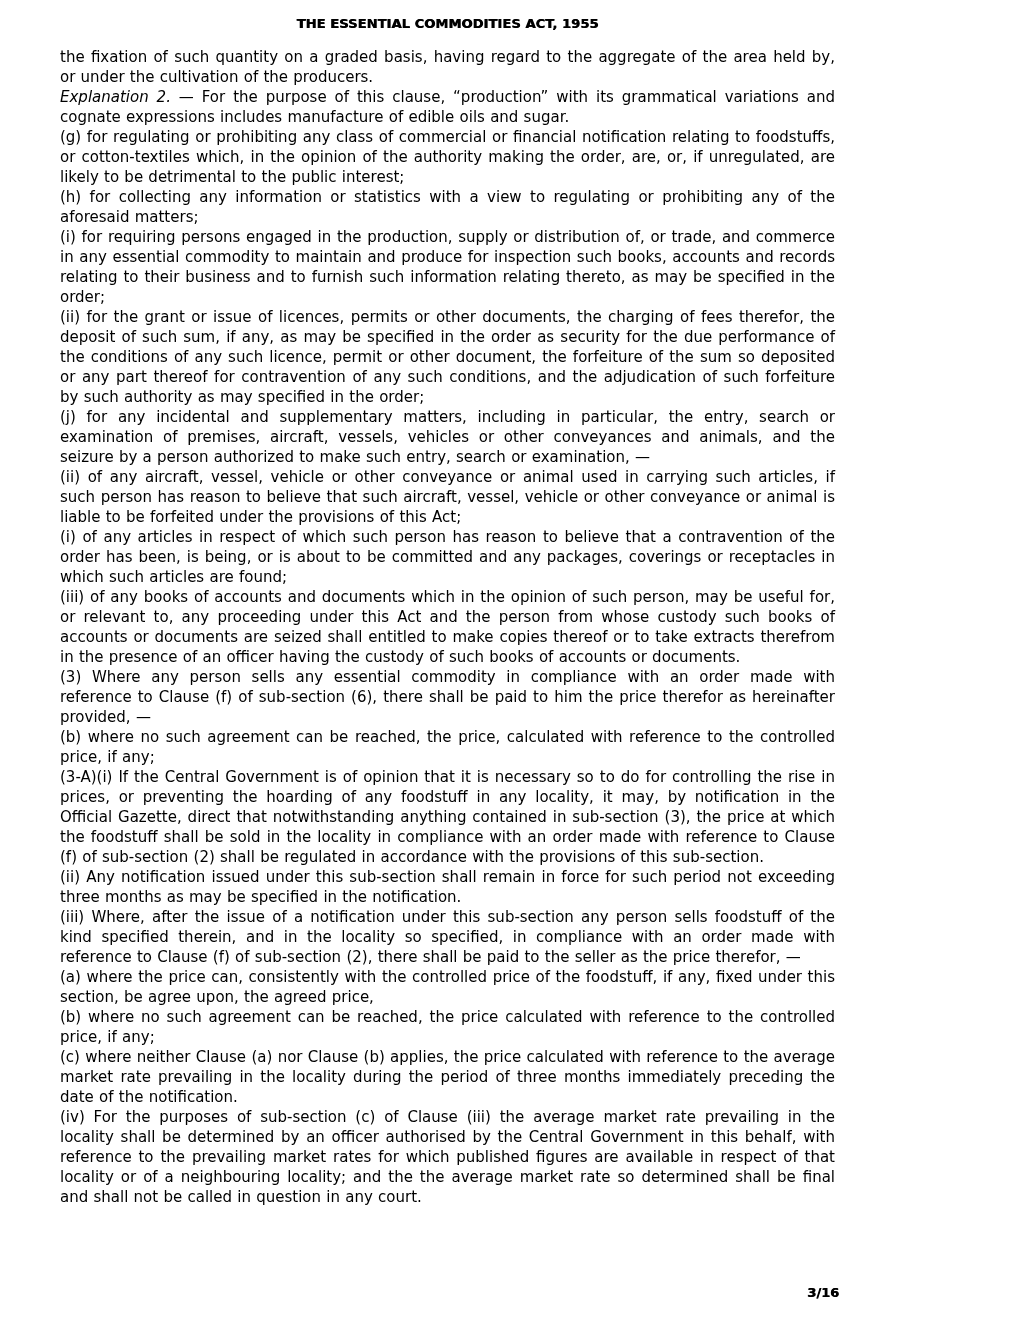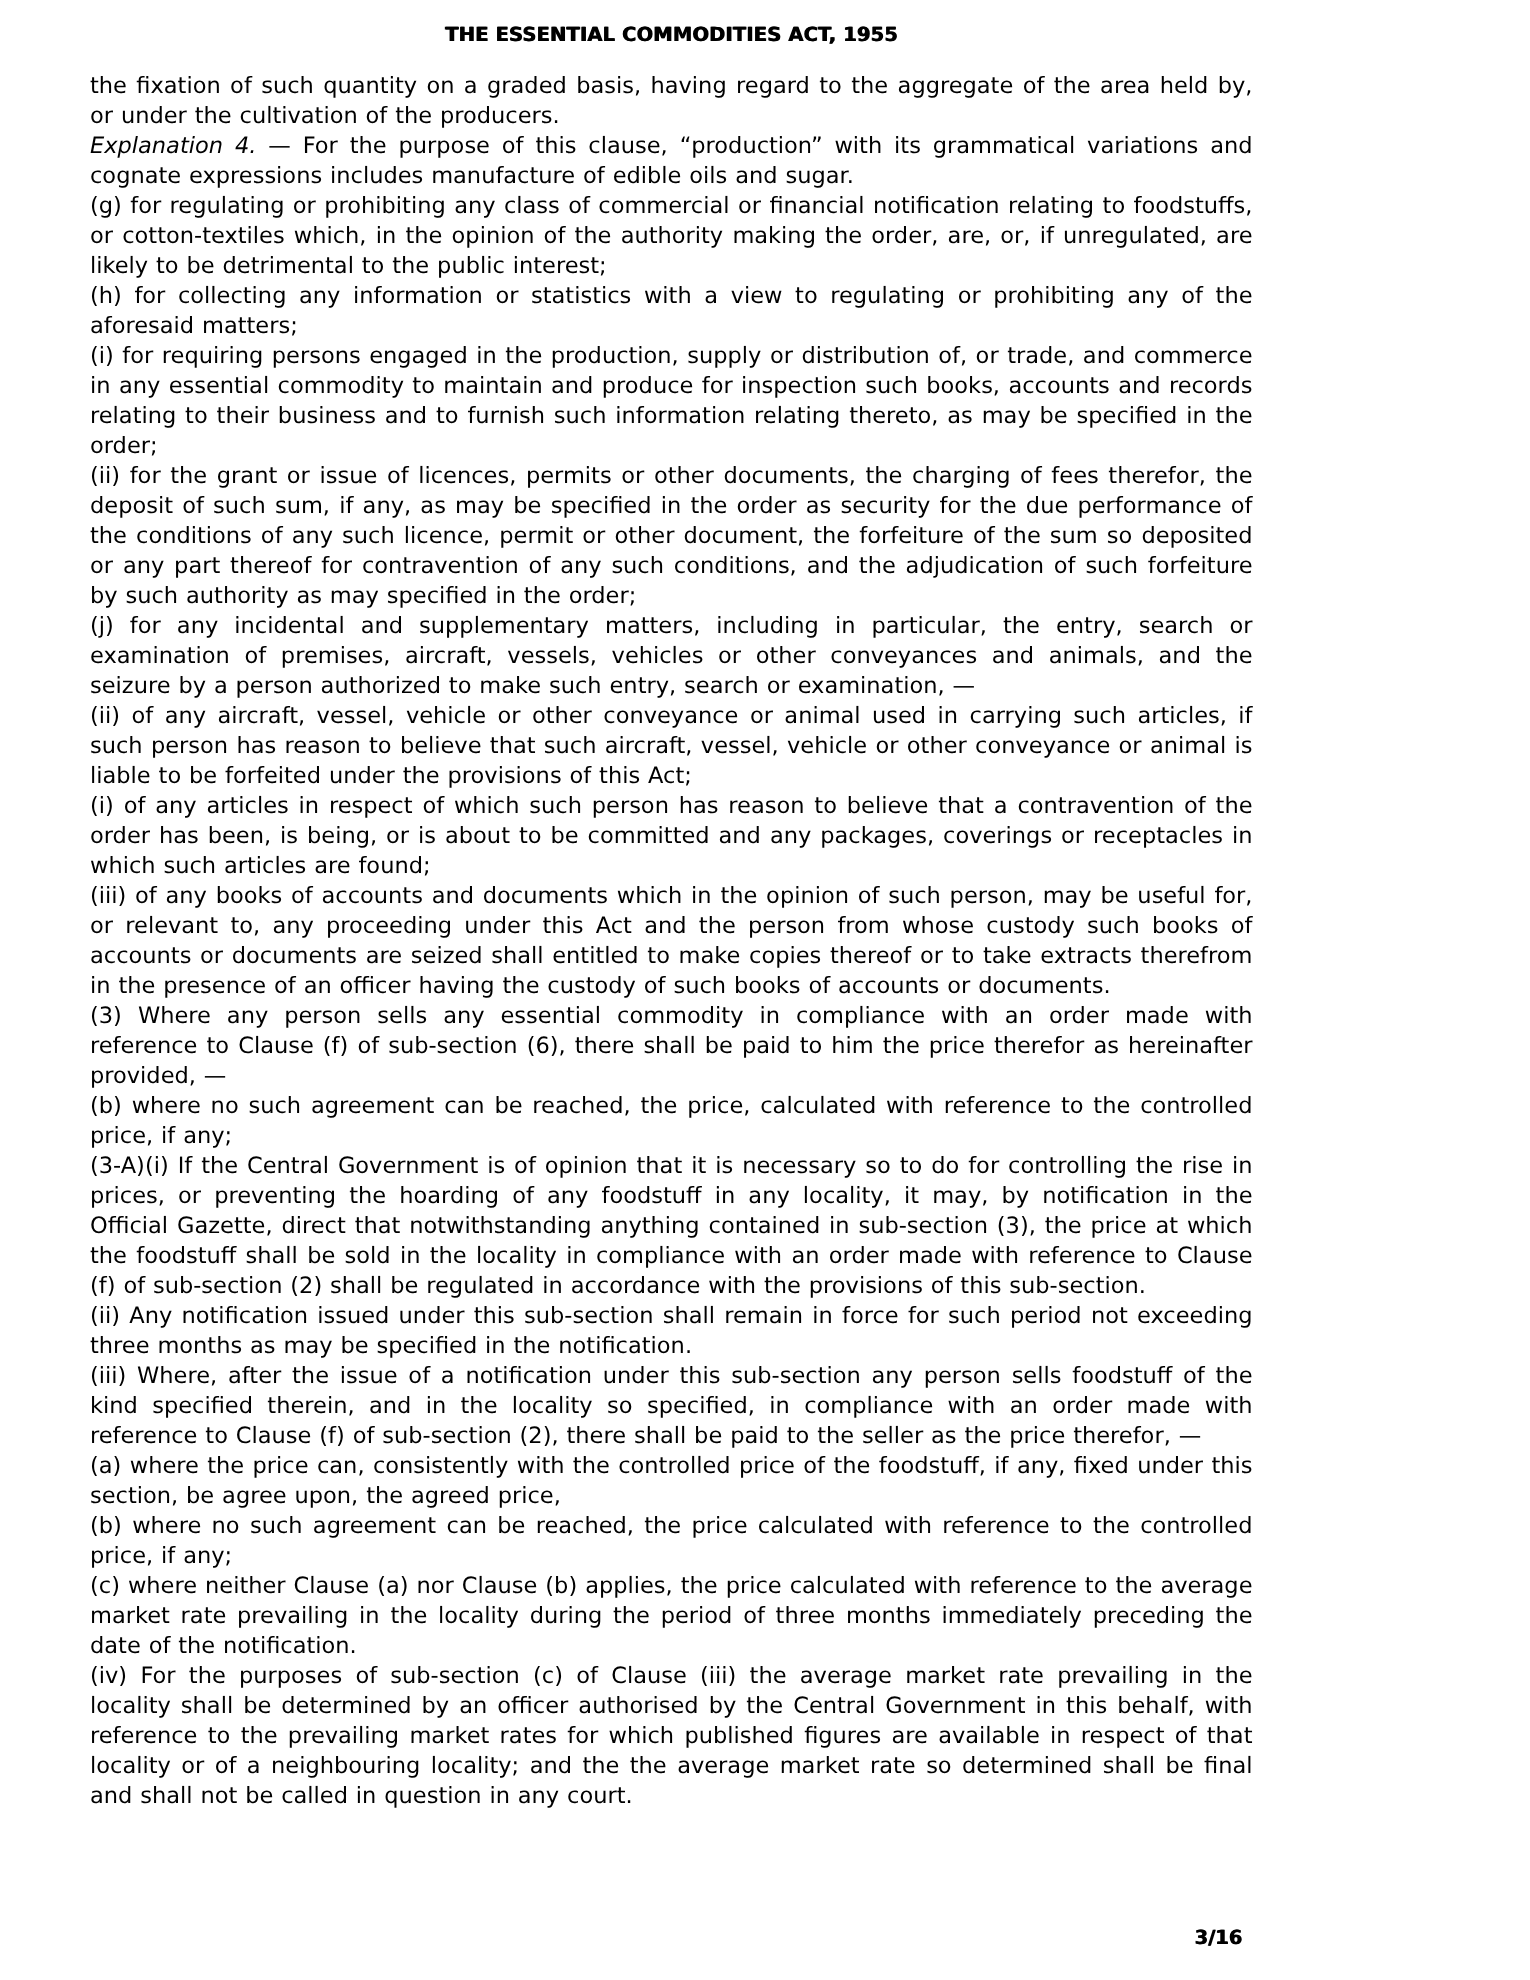--- a/index.html
+++ b/index.html
@@ -37,37 +37,37 @@
     text-align: justify;
     font-size: 15px;
     line-height: 20px;
     word-spacing: 0.5px;
   }
   .doc-body p em {
     font-style: italic;
   }
   .doc-footer {
     position: absolute;
-    right: 64px;
+    right: 53px;
     bottom: 20px;
     font-weight: bold;
     font-size: 13px;
     text-shadow: 0.6px 0 0 #000;
   }
 </style>
 </head>
 <body>
 
 <div class="page">
   <div class="doc-header">THE ESSENTIAL COMMODITIES ACT, 1955</div>
 
   <div class="doc-body">
   <p><span>the fixation of such quantity on a graded basis, having regard to the aggregate of the area held by, or under the cultivation of the producers.</span></p>
 
-  <p><em>Explanation 4.</em><span> — For the purpose of this clause, “production” with its grammatical variations and cognate expressions includes manufacture of edible oils and sugar.</span></p>
+  <p><em>Explanation 2.</em><span> — For the purpose of this clause, “production” with its grammatical variations and cognate expressions includes manufacture of edible oils and sugar.</span></p>
 
   <p><span>(g) for regulating or prohibiting any class of commercial or financial notification relating to foodstuffs, or cotton-textiles which, in the opinion of the authority making the order, are, or, if unregulated, are likely to be detrimental to the public interest;</span></p>
 
   <p><span>(h) for collecting any information or statistics with a view to regulating or prohibiting any of the aforesaid matters;</span></p>
 
   <p><span>(i) for requiring persons engaged in the production, supply or distribution of, or trade, and commerce in any essential commodity to maintain and produce for inspection such books, accounts and records relating to their business and to furnish such information relating thereto, as may be specified in the order;</span></p>
 
   <p><span>(ii) for the grant or issue of licences, permits or other documents, the charging of fees therefor, the deposit of such sum, if any, as may be specified in the order as security for the due performance of the conditions of any such licence, permit or other document, the forfeiture of the sum so deposited or any part thereof for contravention of any such conditions, and the adjudication of such forfeiture by such authority as may specified in the order;</span></p>
 
   <p><span>(j) for any incidental and supplementary matters, including in particular, the entry, search or examination of premises, aircraft, vessels, vehicles or other conveyances and animals, and the seizure by a person authorized to make such entry, search or examination, —</span></p>

